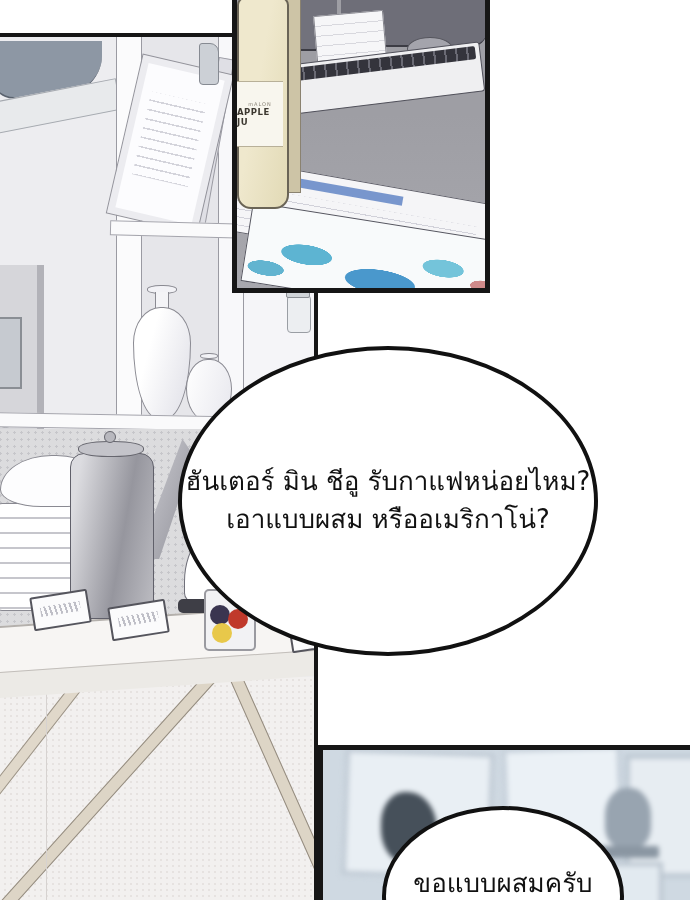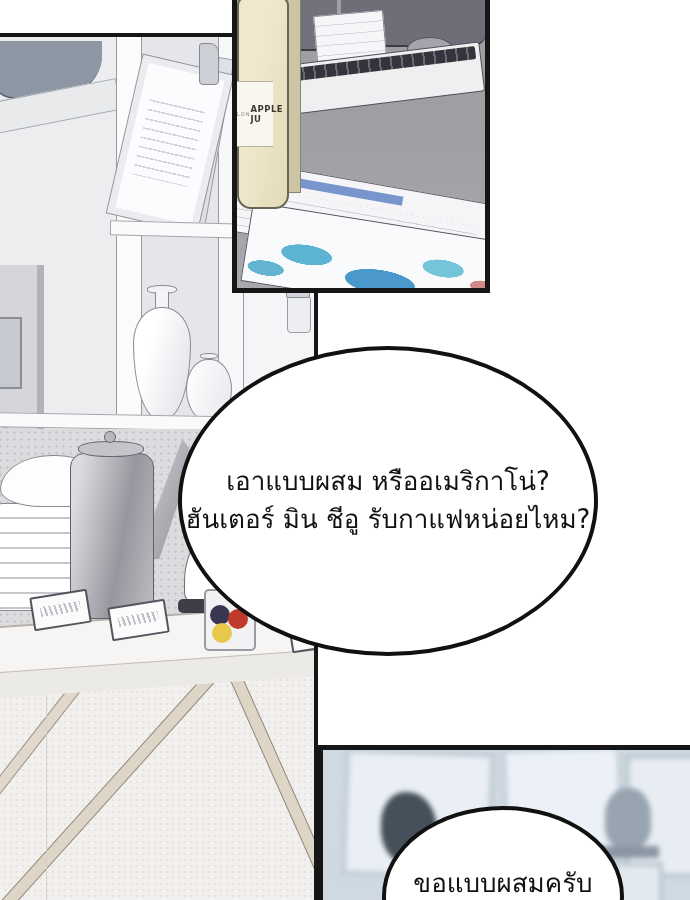--- a/index.html
+++ b/index.html
@@ -107,23 +107,23 @@
     transform:rotate(-5deg);background-image:repeating-linear-gradient(#f6f6f8 0 9px,#d8d8de 9px 10px);}
   .pd-mouse{left:170px;top:40px;width:46px;height:24px;background:#a4a4ac;border:1.5px solid #55555d;border-radius:50%;}
   .pd-keyboard{left:20px;top:58px;width:226px;height:50px;background:#efeff1;
     border:1.5px solid #50505a;transform:rotate(-7deg);border-radius:3px;}
   .pd-keys{left:4px;top:3px;width:216px;height:13px;
     background:repeating-linear-gradient(90deg,#34343c 0 9px,#6a6a74 9px 11px);border-radius:2px;}
   .pd-tan{left:48px;top:0;width:16px;height:196px;background:#cdc4a6;border:1px solid #8a8270;}
   .pd-bottle{left:0;top:0;width:52px;height:212px;
     background:linear-gradient(100deg,#efe8cd 40%,#e2dab6);
     border:2px solid #6a6456;border-radius:8px 8px 14px 14px;}
-  .pd-label{left:-2px;top:82px;width:36px;height:66px;background:#f8f6ee;
+  .pd-label{left:-2px;top:82px;width:46px;height:66px;background:#f8f6ee;
     border-top:1.5px solid #b8b098;border-bottom:1.5px solid #b8b098;
-    display:flex;flex-direction:row;align-items:center;justify-content:center;gap:0;}
+    display:flex;flex-direction:column;align-items:center;justify-content:center;gap:0;}
   .pd-label .brand{position:static;font-size:5px;color:#8a8478;letter-spacing:1px;}
   .pd-label .name{position:static;font-size:8.5px;font-weight:bold;color:#3c3830;letter-spacing:.5px;}
   .pd-stapler{left:-6px;top:172px;width:60px;height:30px;transform:rotate(-16deg);}
   .pd-stap1{left:0;top:0;width:54px;height:12px;background:#c23b2e;border:1.5px solid #6e1f18;border-radius:3px;}
   .pd-stap2{left:7px;top:11px;width:48px;height:10px;background:#a83226;border:1.5px solid #5e1a14;border-radius:2px;}
   .pd-doc{left:-12px;top:186px;width:286px;height:72px;background:#f5f5f7;border:1.5px solid #60606a;
     transform:rotate(10deg);}
   .pd-doc-head{left:8px;top:7px;width:58%;height:9px;background:#6a8cc8;opacity:.9;}
   .pd-doc-lines{left:10px;top:24px;width:85%;height:40px;
     background:repeating-linear-gradient(#f5f5f7 0 7px,#c8c8d2 7px 8px);opacity:.8;}
@@ -267,21 +267,21 @@
       <div class="po-pane3"></div>
       <div class="po-plant"></div>
       <div class="po-trophy-head"></div>
       <div class="po-trophy-base"></div>
       <div class="po-frame-low1"></div>
       <div class="po-frame-low2"></div>
     </div>
   </div>
 
   <div class="bubble bubble-question">
+    <div class="line">ฮันเตอร์ มิน ชีอู รับกาแฟหน่อยไหม?</div>
     <div class="line">เอาแบบผสม หรืออเมริกาโน่?</div>
-    <div class="line">ฮันเตอร์ มิน ชีอู รับกาแฟหน่อยไหม?</div>
   </div>
 
   <div class="bubble bubble-reply">
     <div class="line">ขอแบบผสมครับ</div>
   </div>
 
 </div>
 
 </body></html>

